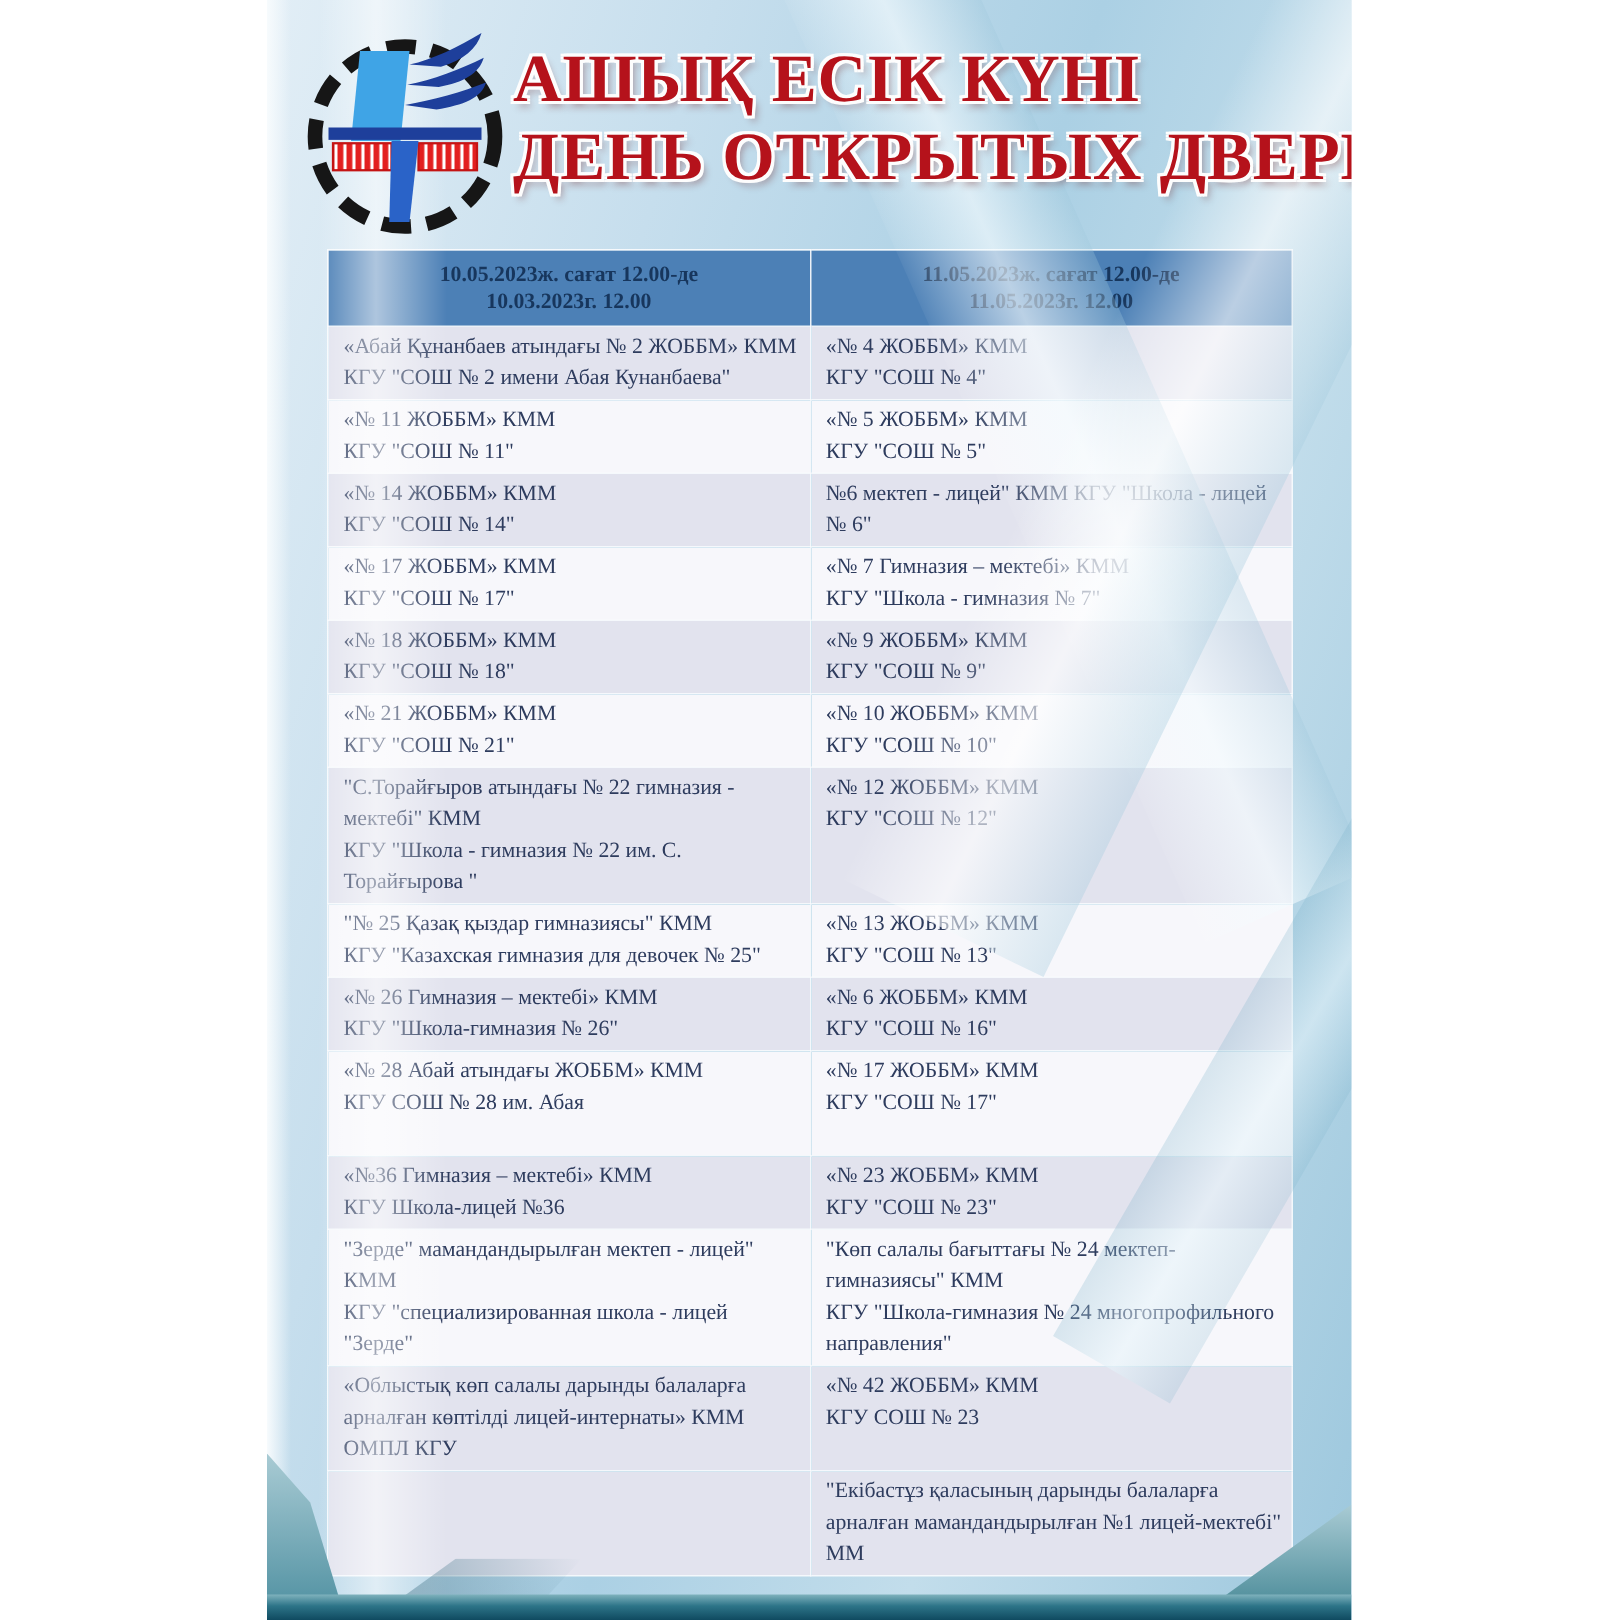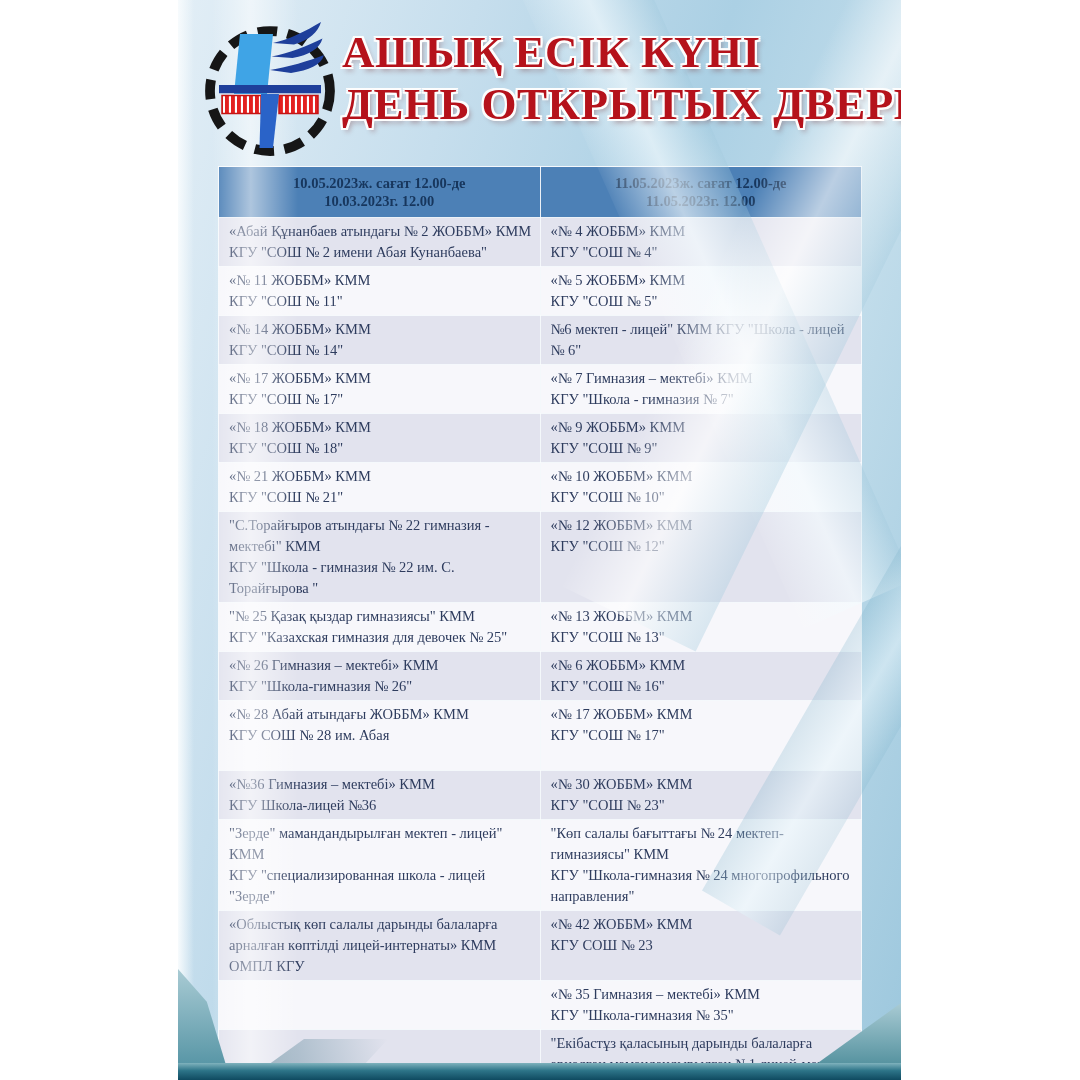--- a/index.html
+++ b/index.html
@@ -199,21 +199,21 @@
             <div class="para">«№ 17 ЖОББМ» КММ</div>
             <div class="para">КГУ "СОШ № 17"</div>
           </td>
         </tr>
         <tr class="alt">
           <td>
             <div class="para">«№36 Гимназия – мектебі» КММ</div>
             <div class="para">КГУ Школа-лицей №36</div>
           </td>
           <td>
-            <div class="para">«№ 30 ЖОББМ» КММ</div>
+            <div class="para">«№ 23 ЖОББМ» КММ</div>
             <div class="para">КГУ "СОШ № 23"</div>
           </td>
         </tr>
         <tr>
           <td>
             <div class="para">"Зерде" мамандандырылған мектеп - лицей"  КММ</div>
             <div class="para">КГУ "специализированная  школа - лицей "Зерде"</div>
           </td>
           <td>
             <div class="para">"Көп салалы бағыттағы № 24 мектеп-гимназиясы" КММ</div>
@@ -223,27 +223,20 @@
         <tr class="alt">
           <td>
             <div class="para">«Облыстық көп салалы дарынды балаларға арналған көптілді  лицей-интернаты»  КММ</div>
             <div class="para">ОМПЛ КГУ</div>
           </td>
           <td>
             <div class="para">«№ 42 ЖОББМ» КММ</div>
             <div class="para">КГУ СОШ № 23</div>
           </td>
         </tr>
-        <tr>
-          <td></td>
-          <td>
-            <div class="para">«№ 35 Гимназия – мектебі»  КММ</div>
-            <div class="para">КГУ "Школа-гимназия № 35"</div>
-          </td>
-        </tr>
         <tr class="alt">
           <td></td>
           <td>
             <div class="para">"Екібастұз қаласының дарынды балаларға арналған мамандандырылған №1 лицей-мектебі" ММ</div>
           </td>
         </tr>
       </tbody>
   </table>
 
 </div>

